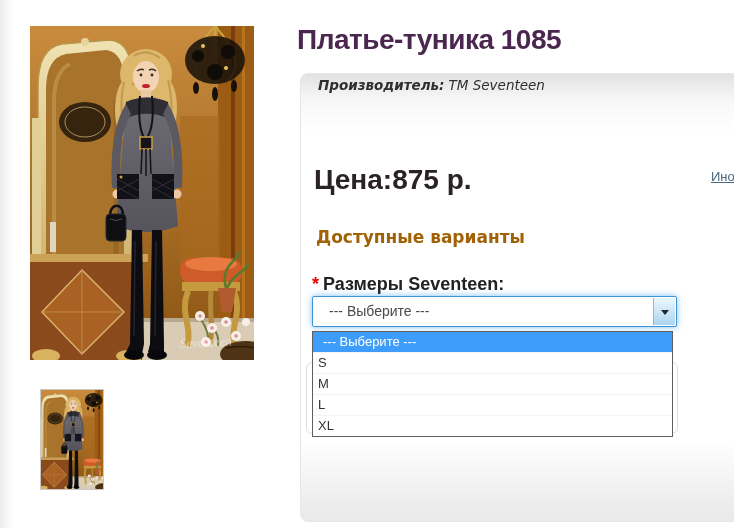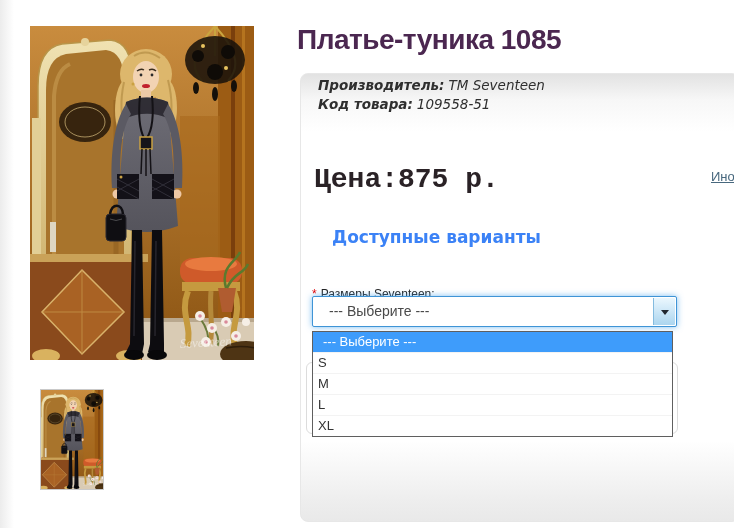--- a/index.html
+++ b/index.html
@@ -17,24 +17,24 @@
   .page-title{position:absolute;left:285px;top:12px;margin:12px;
     font-size:28px;font-weight:bold;letter-spacing:-0.5px;color:#4b2750;
     font-family:"Liberation Sans",sans-serif;white-space:nowrap;}
   .info-box{position:absolute;left:300px;top:73px;width:438px;height:447px;
     border:1px solid #e7e7e7;border-radius:8px;
     background:linear-gradient(180deg,#e2e2e2 0px,#f7f7f7 26px,#ffffff 58px,#ffffff 82%,#ededed 96%,#e9e9e9 100%);}
   .attrs{position:absolute;left:318px;top:76px;font-family:"DejaVu Sans",sans-serif;
     font-style:italic;font-size:13.5px;color:#2f2f2f;line-height:19px;}
   .attr-label{font-weight:bold;margin-right:4px;}
   .price{position:absolute;left:314px;top:164px;margin:0;white-space:nowrap;
-    font-family:Liberation Mono, monospace;font-weight:bold;font-size:28px;color:#2a2226;}
-  .variants-heading{position:absolute;left:332px;top:227px;margin:0;
-    font-family:"DejaVu Sans",sans-serif;font-size:17px;font-weight:600;color:#3b82f6;}
-  .size-label-row{position:absolute;left:312px;top:287px;font-size:12px;font-weight:normal;color:#222;}
+    font-family:Liberation Sans, sans-serif;font-weight:bold;font-size:28px;color:#2a2226;}
+  .variants-heading{position:absolute;left:316px;top:227px;margin:0;
+    font-family:"DejaVu Sans",sans-serif;font-size:17px;font-weight:600;color:#a16207;}
+  .size-label-row{position:absolute;left:312px;top:274px;font-size:18px;font-weight:bold;color:#222;}
   .required-marker{color:#e60000;margin-right:4px;}
   
   .size-select{position:absolute;left:312px;top:296px;width:365px;height:31px;box-sizing:border-box;
     background:#fff;border:1px solid #3f94d6;border-radius:2px;
     box-shadow:0 0 6px rgba(82,168,236,.75);cursor:pointer;}
   .select-value{position:absolute;left:16px;top:0;line-height:29px;font-size:14px;color:#4a4a4a;}
   .dropdown-button{position:absolute;top:1px;right:1px;bottom:1px;width:21px;
     background:linear-gradient(180deg,#ebf7fe,#abd5ef);border-left:1px solid #84bbdf;
     border-radius:0 1px 1px 0;cursor:pointer;}
   .dropdown-arrow{position:absolute;left:50%;top:50%;margin-left:-4px;margin-top:-2px;
@@ -202,23 +202,20 @@
 </svg>
 
 <h1 class="page-title">Платье-туника 1085</h1>
 
 <div class="info-box"></div>
 
 <div class="attrs">
   <div>
     <span class="attr-label">Производитель:</span><span class="attr-value">TM Seventeen</span>
   </div>
-  <div>
-    <span class="attr-label">Код товара:</span><span class="attr-value">109558-51</span>
-  </div>
 </div>
 
 <h2 class="price"><span>Цена:</span><span>875 р.</span></h2>
 
 <a class="info-link" href="#">Ино</a>
 
 <h3 class="variants-heading">Доступные варианты</h3>
 
 <div class="size-label-row">
   <span class="required-marker">*</span><span>Размеры Seventeen:</span>

